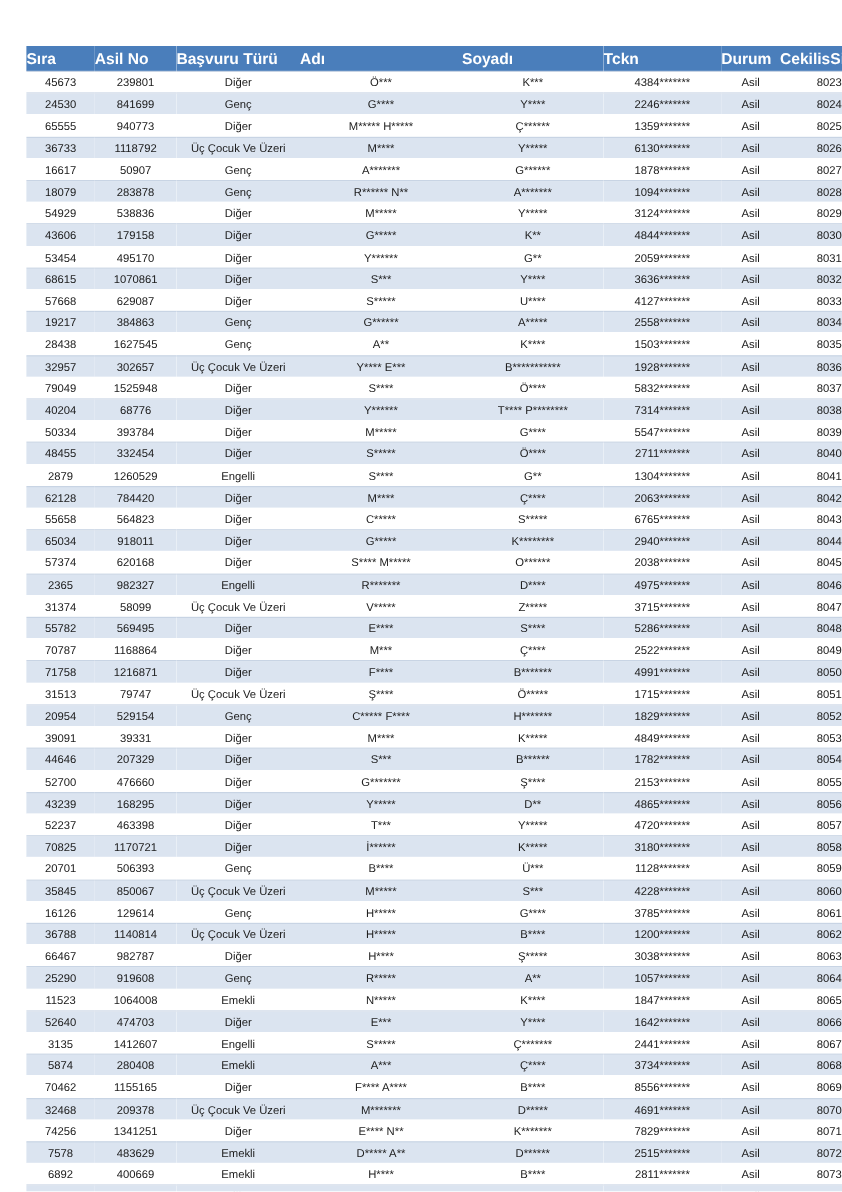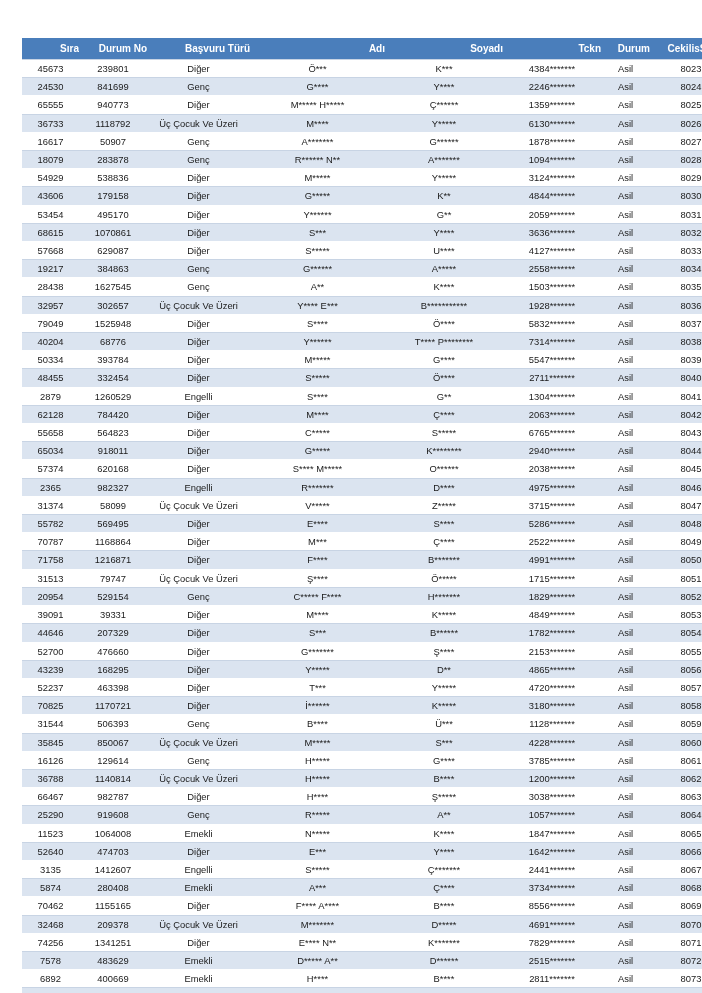--- a/index.html
+++ b/index.html
@@ -30,25 +30,25 @@
     border-collapse: collapse;
     width: 662px;
     table-layout: fixed;
     font-size: 9.4px;
     color: #1a1a1a;
   }
   table.results thead th {
     background: #4a7ebb;
     color: #ffffff;
     font-weight: bold;
-    font-size: 10px;
+    font-size: 13px;
     height: 21px;
     line-height: 21px;
     padding: 0;
-    text-align: right;
+    text-align: left;
     border: none;
     white-space: nowrap;
     overflow: hidden;
   }
   table.results tbody td {
     height: 17.2px;
     line-height: 17.2px;
     padding: 0 3px;
     text-align: center;
     border-top: 1px solid #c8d4e4;
@@ -87,21 +87,21 @@
         <col class="c-basvuru">
         <col class="c-adi">
         <col class="c-soyadi">
         <col class="c-tckn">
         <col class="c-durum">
         <col class="c-cekilis">
       </colgroup>
       <thead>
         <tr>
           <th>Sıra</th>
-          <th>Durum No</th>
+          <th>Asil No</th>
           <th>Başvuru Türü</th>
           <th>Adı</th>
           <th>Soyadı</th>
           <th>Tckn</th>
           <th>Durum</th>
           <th>CekilisSiraNo</th>
         </tr>
       </thead>
       <tbody id="results-body">
           <tr>
@@ -458,21 +458,21 @@
             <td>70825</td>
             <td>1170721</td>
             <td>Diğer</td>
             <td>İ******</td>
             <td>K*****</td>
             <td>3180*******</td>
             <td>Asil</td>
             <td>8058</td>
           </tr>
           <tr>
-            <td>31544</td>
+            <td>20701</td>
             <td>506393</td>
             <td>Genç</td>
             <td>B****</td>
             <td>Ü***</td>
             <td>1128*******</td>
             <td>Asil</td>
             <td>8059</td>
           </tr>
           <tr class="alt">
             <td>35845</td>

